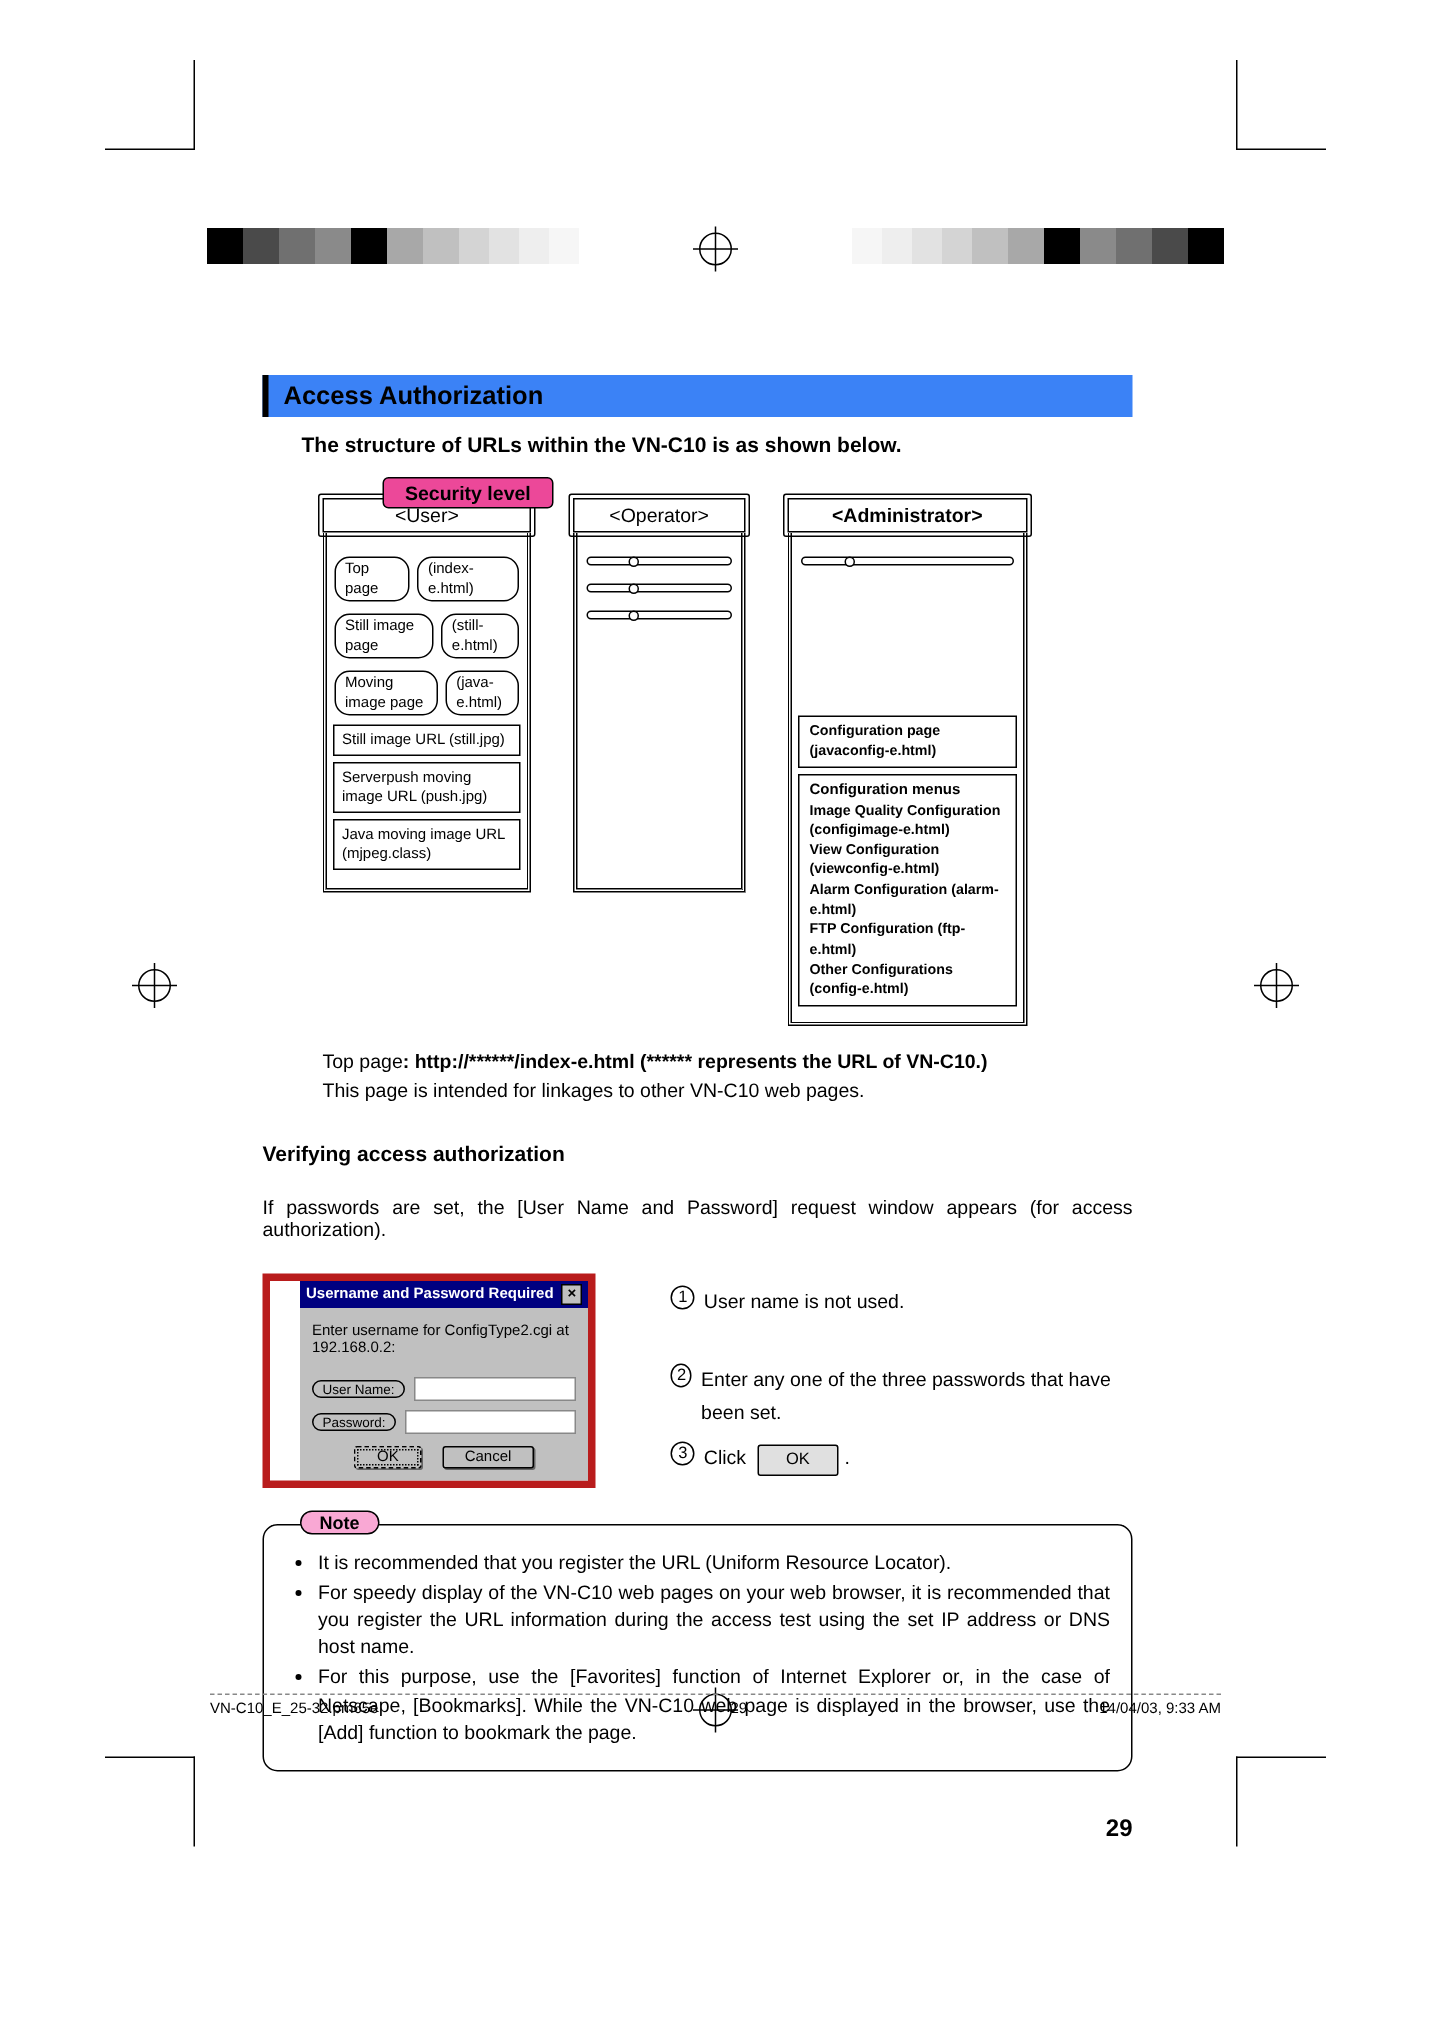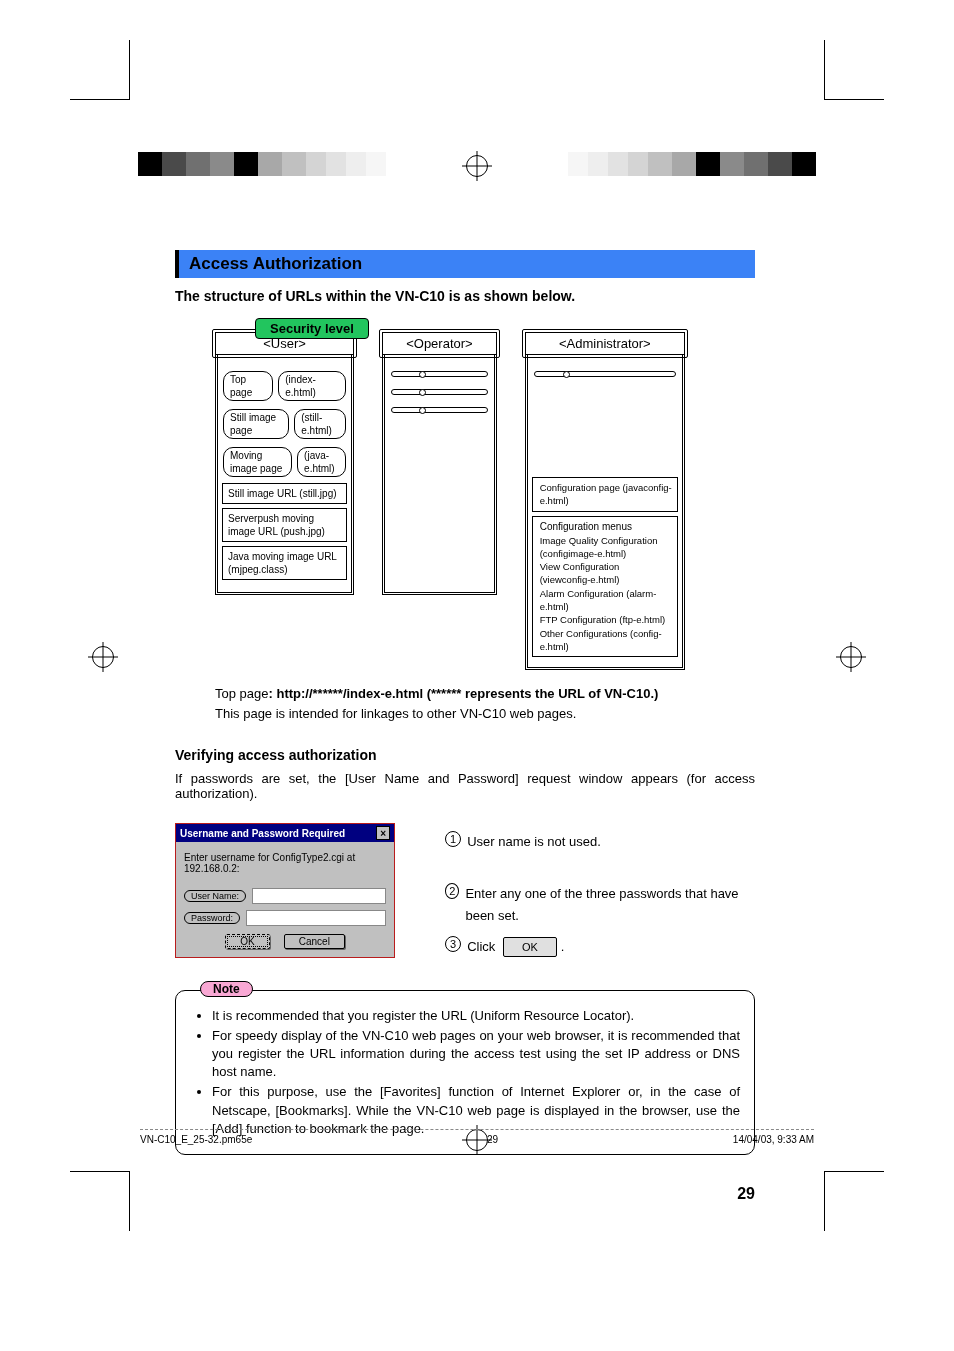--- a/index.html
+++ b/index.html
@@ -43,51 +43,51 @@
 
   .page { position: absolute; left: 175px; top: 250px; width: 580px; }
 
   .banner {
     background: #3b82f6;
     border-left: 4px solid #000;
     padding: 4px 10px;
     font-weight: bold;
     font-size: 17px;
   }
-  .subtitle { font-weight: bold; font-size: 14px; margin-top: 10px; }
+  .subtitle { font-weight: bold; font-size: 14px; margin-top: 10px; margin-left: 26px; }
 
   .diagram {
     margin-top: 14px;
     margin-left: 40px;
     width: 490px;
   }
   .diagram-outer {
     width: 470px;
     position: relative;
   }
   .sec-label-wrap {
     display: flex; justify-content: flex-start;
     position: relative; z-index: 2;
   }
   .sec-label {
     border: 1px solid #000; border-radius: 4px;
-    background: #22c55e;
+    background: #ec4899;
     padding: 2px 14px;
     font-weight: bold; font-size: 13px;
     margin-left: 40px;
   }
   .roles {
     display: flex; width: 100%;
     margin-top: -13px;
     gap: 28px;
   }
   .role-col { position: relative; }
   .role-user { width: 158px; }
   .role-op   { width: 130px; }
-  .role-adm  { width: 182px; }
+  .role-adm  { width: 182px; font-weight: bold; }
   .role-head {
     border: 1px solid #000;
     padding: 3px 0;
     text-align: center;
     font-size: 13px;
     background: #fff;
     position: relative;
     z-index: 1;
     margin-top: 6px;
   }
@@ -131,28 +131,29 @@
     position: relative;
   }
   .opbar .dot {
     position:absolute; width:7px; height:7px; border:1px solid #000;
     border-radius:50%; background:#fff; top:-1px; left:28%;
   }
 
   .caption-block { margin: 14px 0 0 40px; font-size: 13px; line-height: 1.5; }
 
   .h3 { font-weight: bold; font-size: 14px; margin-top: 24px; }
-  .para { font-size: 13px; margin-top: 8px; text-align: justify; }
+  .para { font-size: 13px; margin-top: 20px; text-align: justify; }
 
   .dialog-area { display:flex; margin-top: 22px; gap: 50px; align-items:flex-start; }
   .dialog {
-    border: 1px solid #b91c1c;
+    border: 5px solid #b91c1c;
     width: 250px;
     font-family: "MS Sans Serif", Tahoma, sans-serif;
     font-size: 10px;
+    padding-left: 20px;
   }
   .dlg-title {
     background: linear-gradient(#000080,#000080);
     color: #fff;
     padding: 2px 4px;
     font-weight: bold;
     display:flex; justify-content:space-between; align-items:center;
   }
   .dlg-close { background:#c0c0c0; color:#000; width:14px; height:14px;
     display:flex; align-items:center; justify-content:center;

